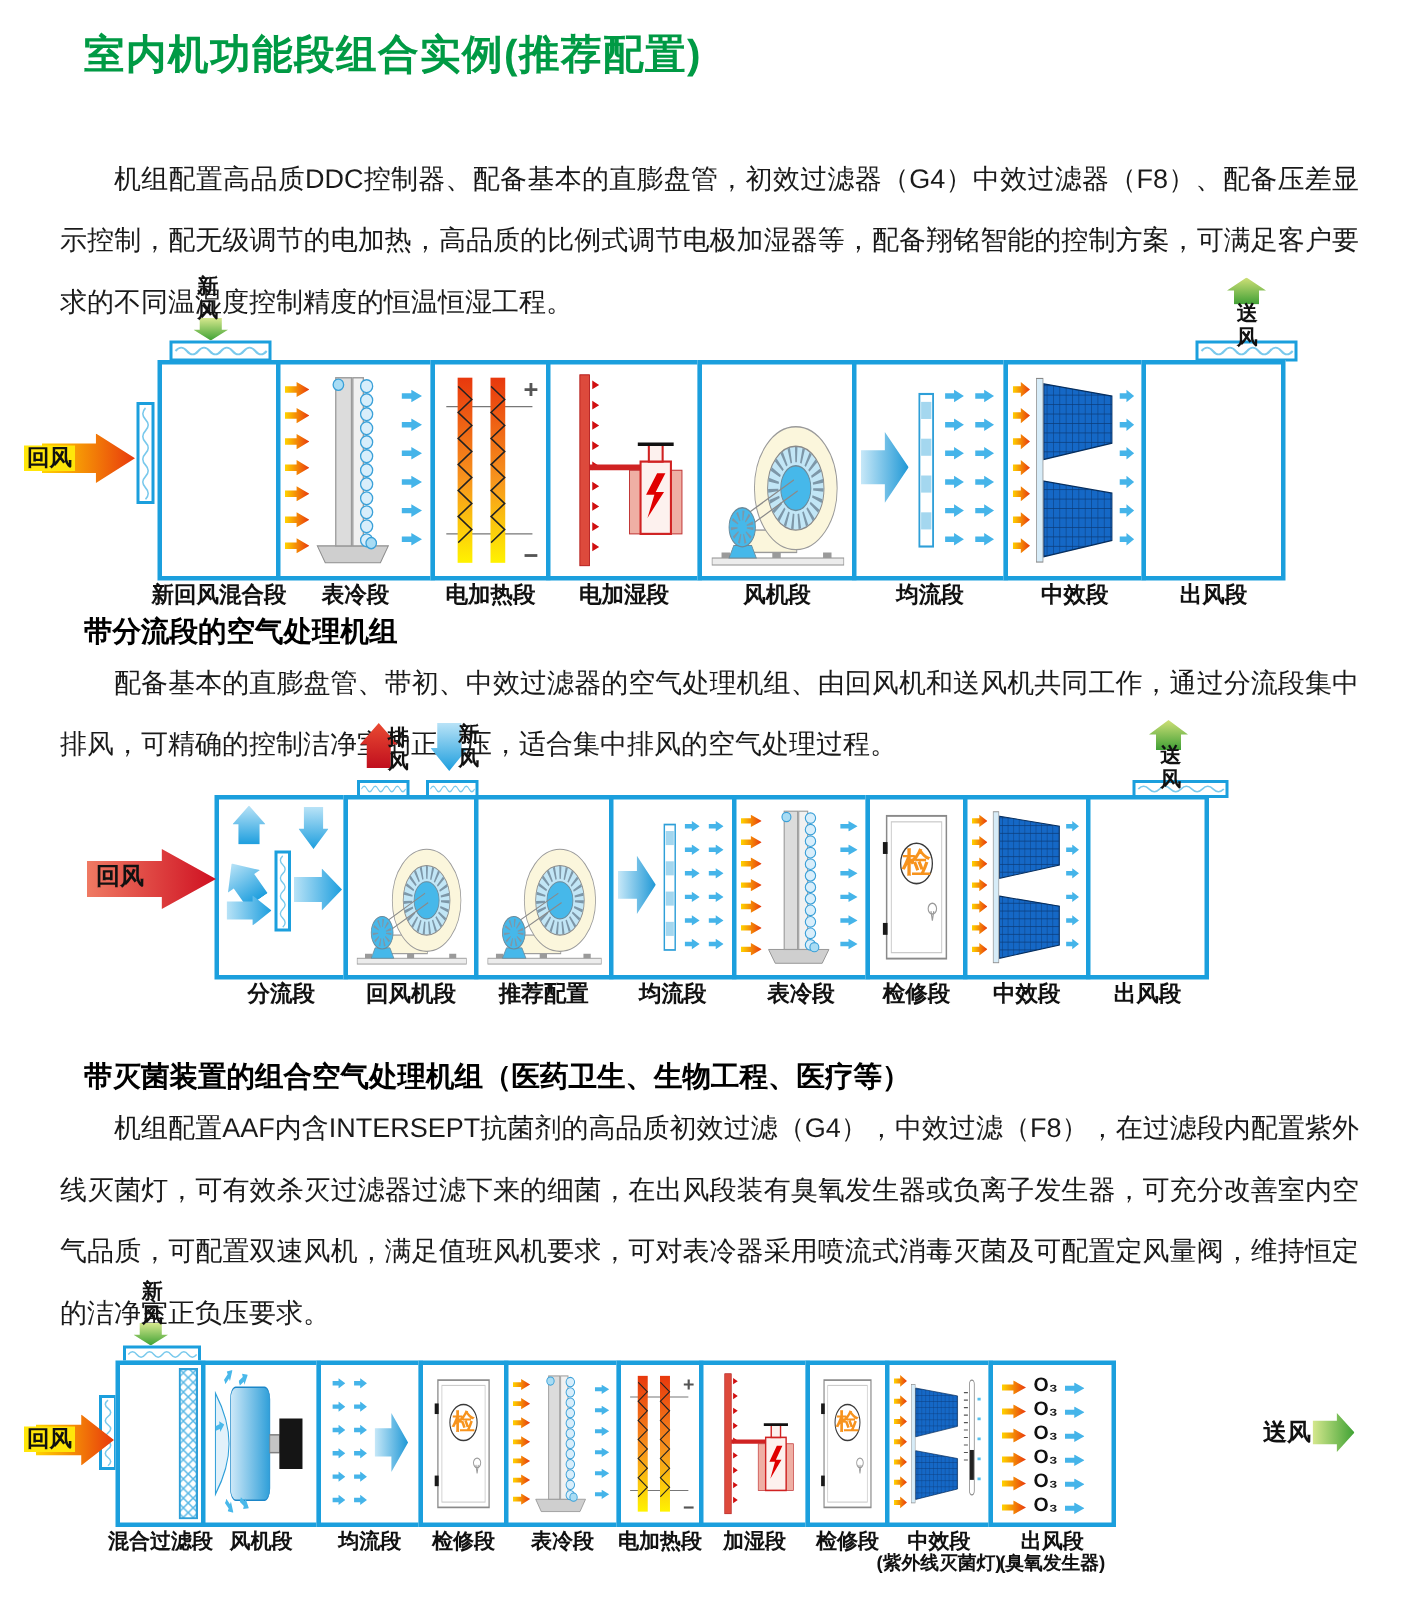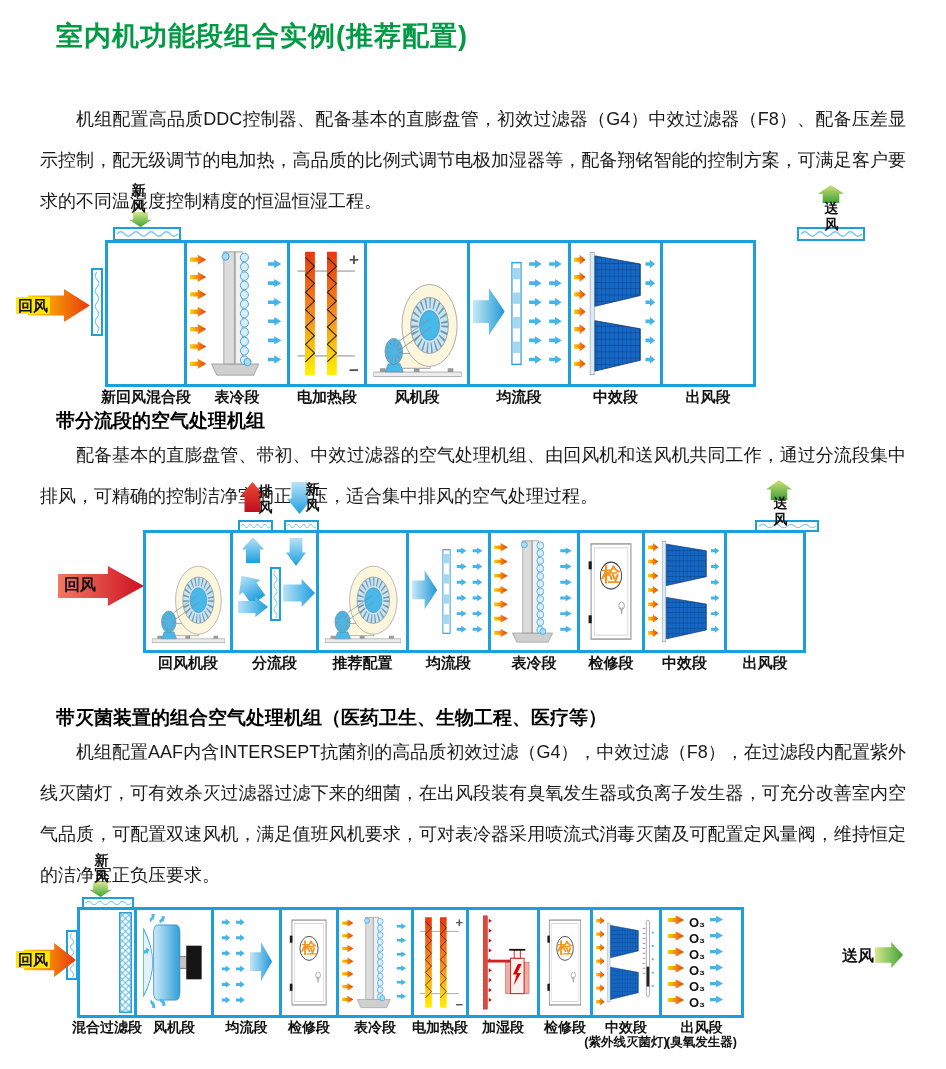--- a/index.html
+++ b/index.html
@@ -35,21 +35,21 @@
   .redR{background:linear-gradient(90deg,#ef7a63,#cf1021)}
   .bluD{background:linear-gradient(180deg,#b9e3f7,#1d9ede)}
   .bluU{background:linear-gradient(0deg,#1d9ede,#b9e3f7)}
   .bluR{background:linear-gradient(90deg,#b9e3f7,#1d9ede)}
   .warmR{background:linear-gradient(90deg,#ffd400,#e8380d)}
   .pm{position:absolute;font-size:17px;font-weight:bold;color:#555;z-index:2;line-height:1}
   .pm.sm{font-size:13px}
   .inspect{position:absolute;left:50%;top:36%;transform:translate(-50%,-50%);font-size:19px;font-weight:bold;color:#f7931d;z-index:2}
   .inspect.sm{font-size:15px}
   .o3col{position:absolute;left:6px;right:6px;top:5px;bottom:5px;display:flex;flex-direction:column;justify-content:space-between}
-  .o3row{display:flex;align-items:flex-start;gap:5px}
+  .o3row{display:flex;align-items:flex-end;gap:5px}
   .o3{font-size:13px;font-weight:bold;color:#111}
   .defs{position:absolute;width:0;height:0;overflow:hidden}
 </style>
 </head>
 <body>
 
 <svg class="defs" aria-hidden="true">
 <defs>
   <linearGradient id="g-warm" x1="0" y1="0" x2="1" y2="0">
         <stop offset="0" stop-color="#ffd400"></stop>
@@ -271,20 +271,26 @@
         <div class="seclabel">表冷段</div>
       </div>
       <div class="sec" style="width:80px">
         <svg class="icon" viewBox="0 0 90 140" preserveAspectRatio="none">
             <use href="#s-heater"></use>
           </svg>
         <span class="pm" style="right:5px;top:8px">+</span>
         <span class="pm" style="right:5px;bottom:5px">−</span>
         <div class="seclabel">电加热段</div>
       </div>
+      <div class="sec" style="width:104px">
+        <svg class="icon" viewBox="0 0 100 140" preserveAspectRatio="none">
+            <use href="#s-humid"></use>
+          </svg>
+        <div class="seclabel">电加湿段</div>
+      </div>
       <div class="sec" style="width:106px">
         <svg class="icon-b" viewBox="0 0 150 112" preserveAspectRatio="none">
             <use href="#s-fanC"></use>
           </svg>
         <div class="seclabel">风机段</div>
       </div>
       <div class="sec" style="width:104px">
         <svg class="icon" viewBox="0 0 110 140" preserveAspectRatio="none">
             <use href="#s-eqset1"></use>
           </svg>
@@ -326,39 +332,39 @@
     <div class="filterbox" style="left:755px;top:40px;width:64px;height:12px">
         <svg viewBox="0 0 64 10" preserveAspectRatio="none">
           <use href="#s-wave"></use>
         </svg>
       </div>
 
     <div class="flowlab" style="left:64px;top:96px;font-size:16px">回风</div>
     <div class="ba right redR" style="left:58px;top:86px;width:86px;height:40px"></div>
 
     <div class="unit" style="left:143px;top:50px;height:123px">
-      <div class="sec" style="width:90px">
-        <svg class="icon-b" viewBox="0 0 150 112" preserveAspectRatio="none">
-            <use href="#s-fanC"></use>
-          </svg>
-        <div class="seclabel">回风机段</div>
-      </div>
       <div class="sec" style="width:89px">
         <div class="ba up bluU" style="left:9px;top:4px;width:22px;height:26px"></div>
         <div class="ba up bluU" style="left:4px;top:40px;width:26px;height:30px;transform:rotate(-35deg)"></div>
         <div class="ba right bluR" style="left:5px;top:64px;width:30px;height:20px"></div>
         <div class="filterbox" style="left:37px;top:34px;width:11px;height:54px">
             <svg viewBox="0 0 10 64" preserveAspectRatio="none">
               <use href="#s-vwave"></use>
             </svg>
           </div>
         <div class="ba down bluD" style="left:53px;top:5px;width:20px;height:28px"></div>
         <div class="ba right bluR" style="left:50px;top:46px;width:32px;height:28px"></div>
         <div class="seclabel">分流段</div>
       </div>
+      <div class="sec" style="width:90px">
+        <svg class="icon-b" viewBox="0 0 150 112" preserveAspectRatio="none">
+            <use href="#s-fanC"></use>
+          </svg>
+        <div class="seclabel">回风机段</div>
+      </div>
       <div class="sec" style="width:93px">
         <svg class="icon-b" viewBox="0 0 150 112" preserveAspectRatio="none">
             <use href="#s-fanC"></use>
           </svg>
         <div class="seclabel">推荐配置</div>
       </div>
       <div class="sec" style="width:85px">
         <svg class="icon" viewBox="0 0 110 140" preserveAspectRatio="none">
             <use href="#s-eqset1"></use>
           </svg>

